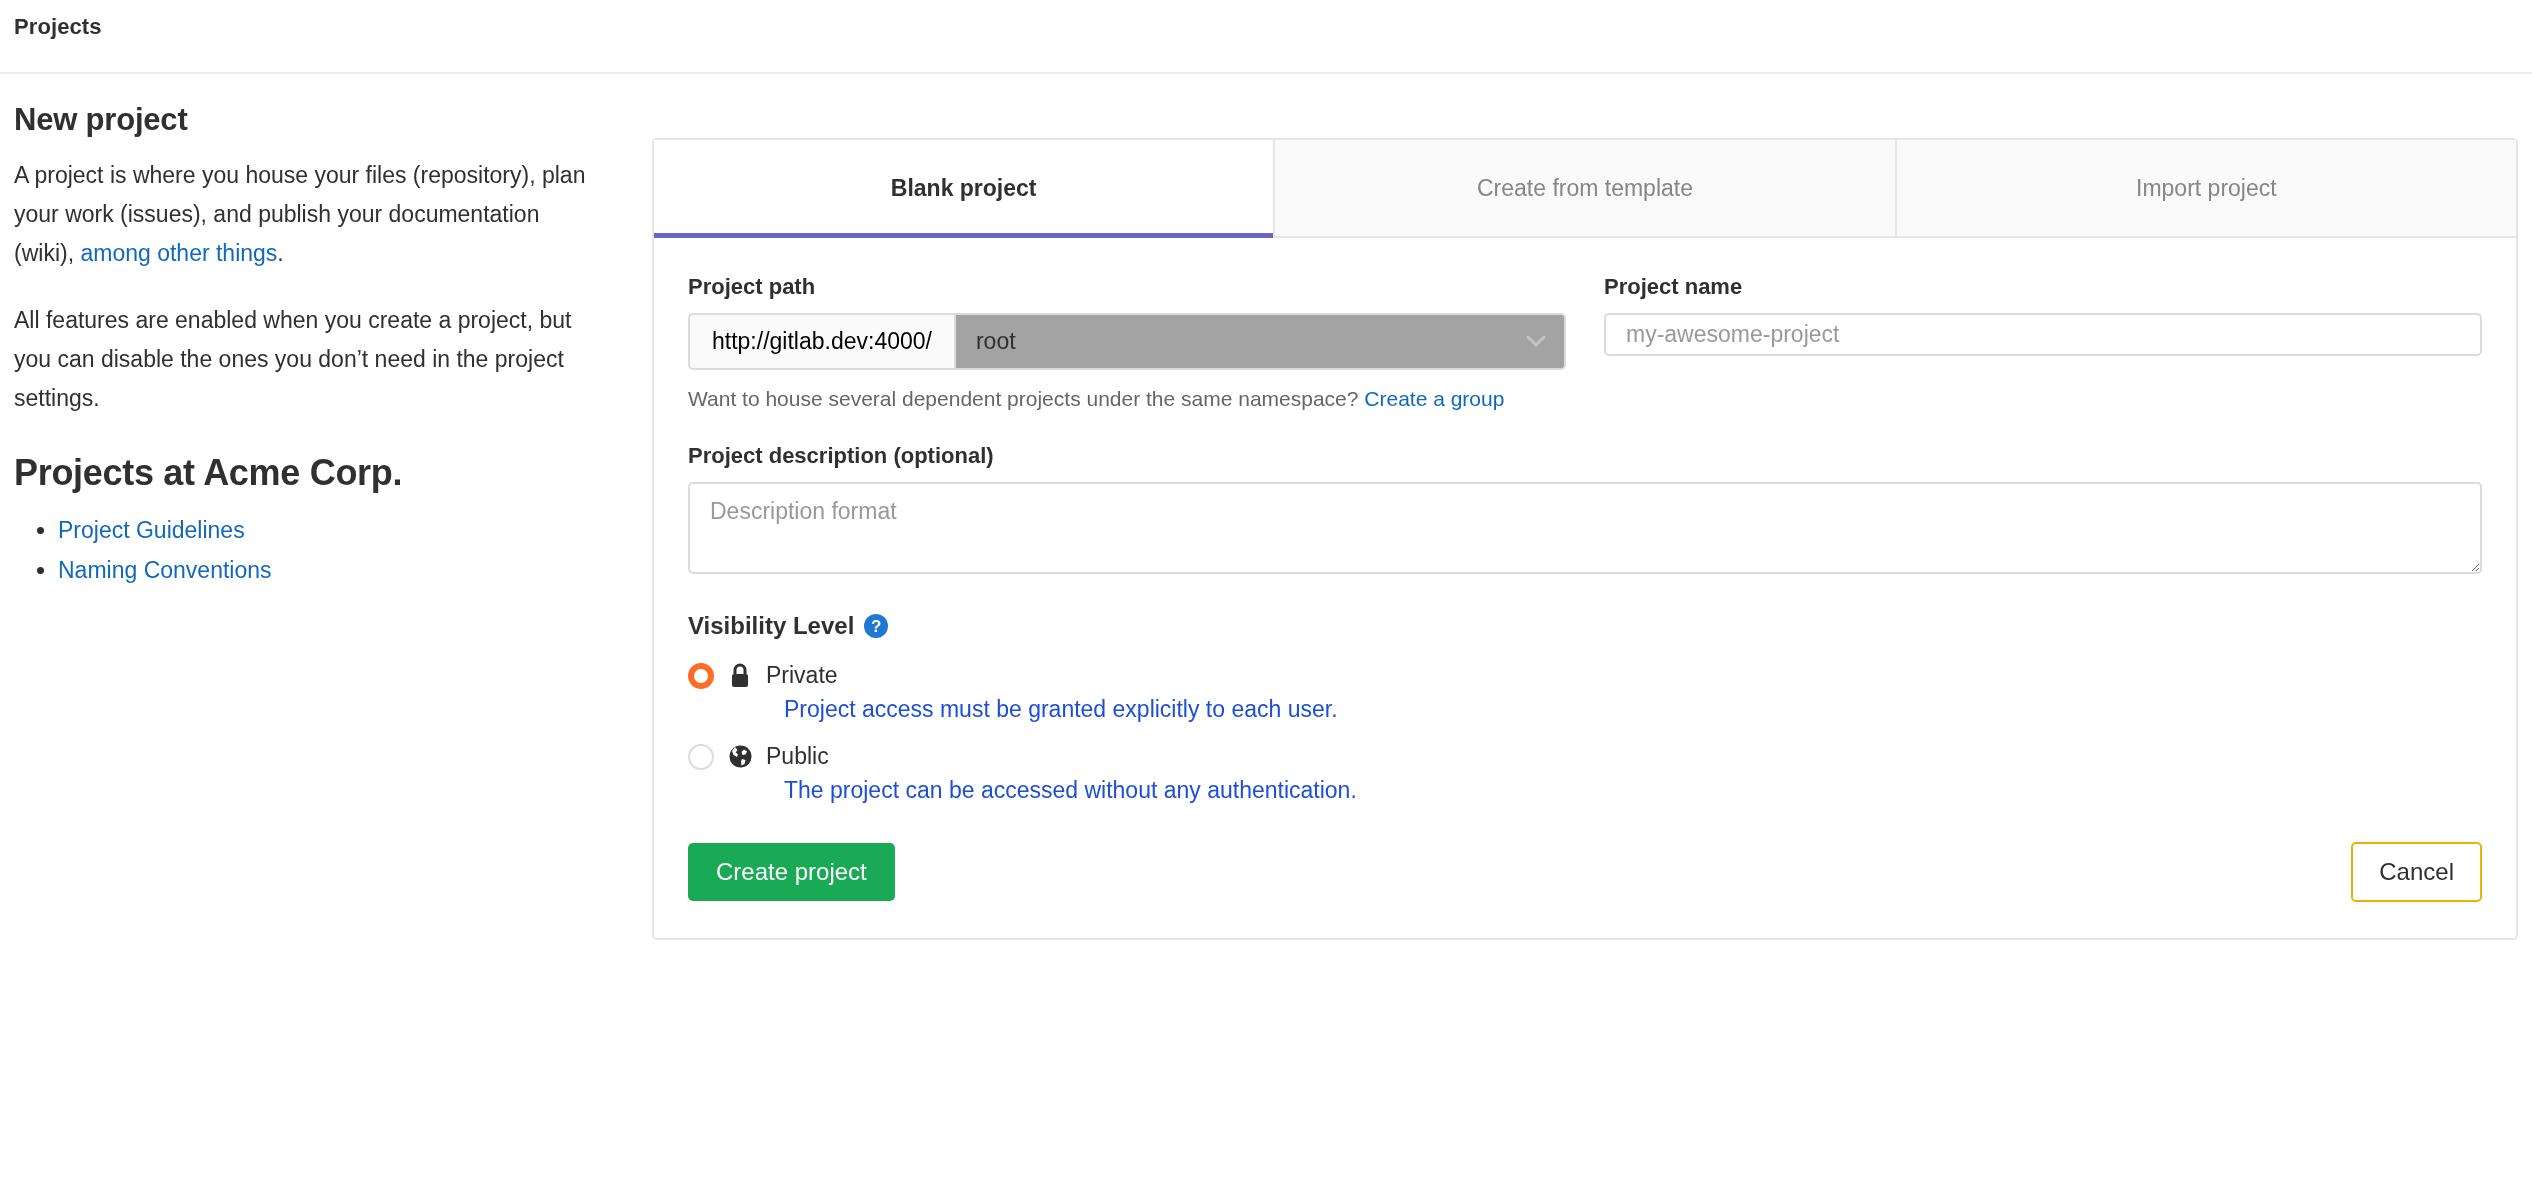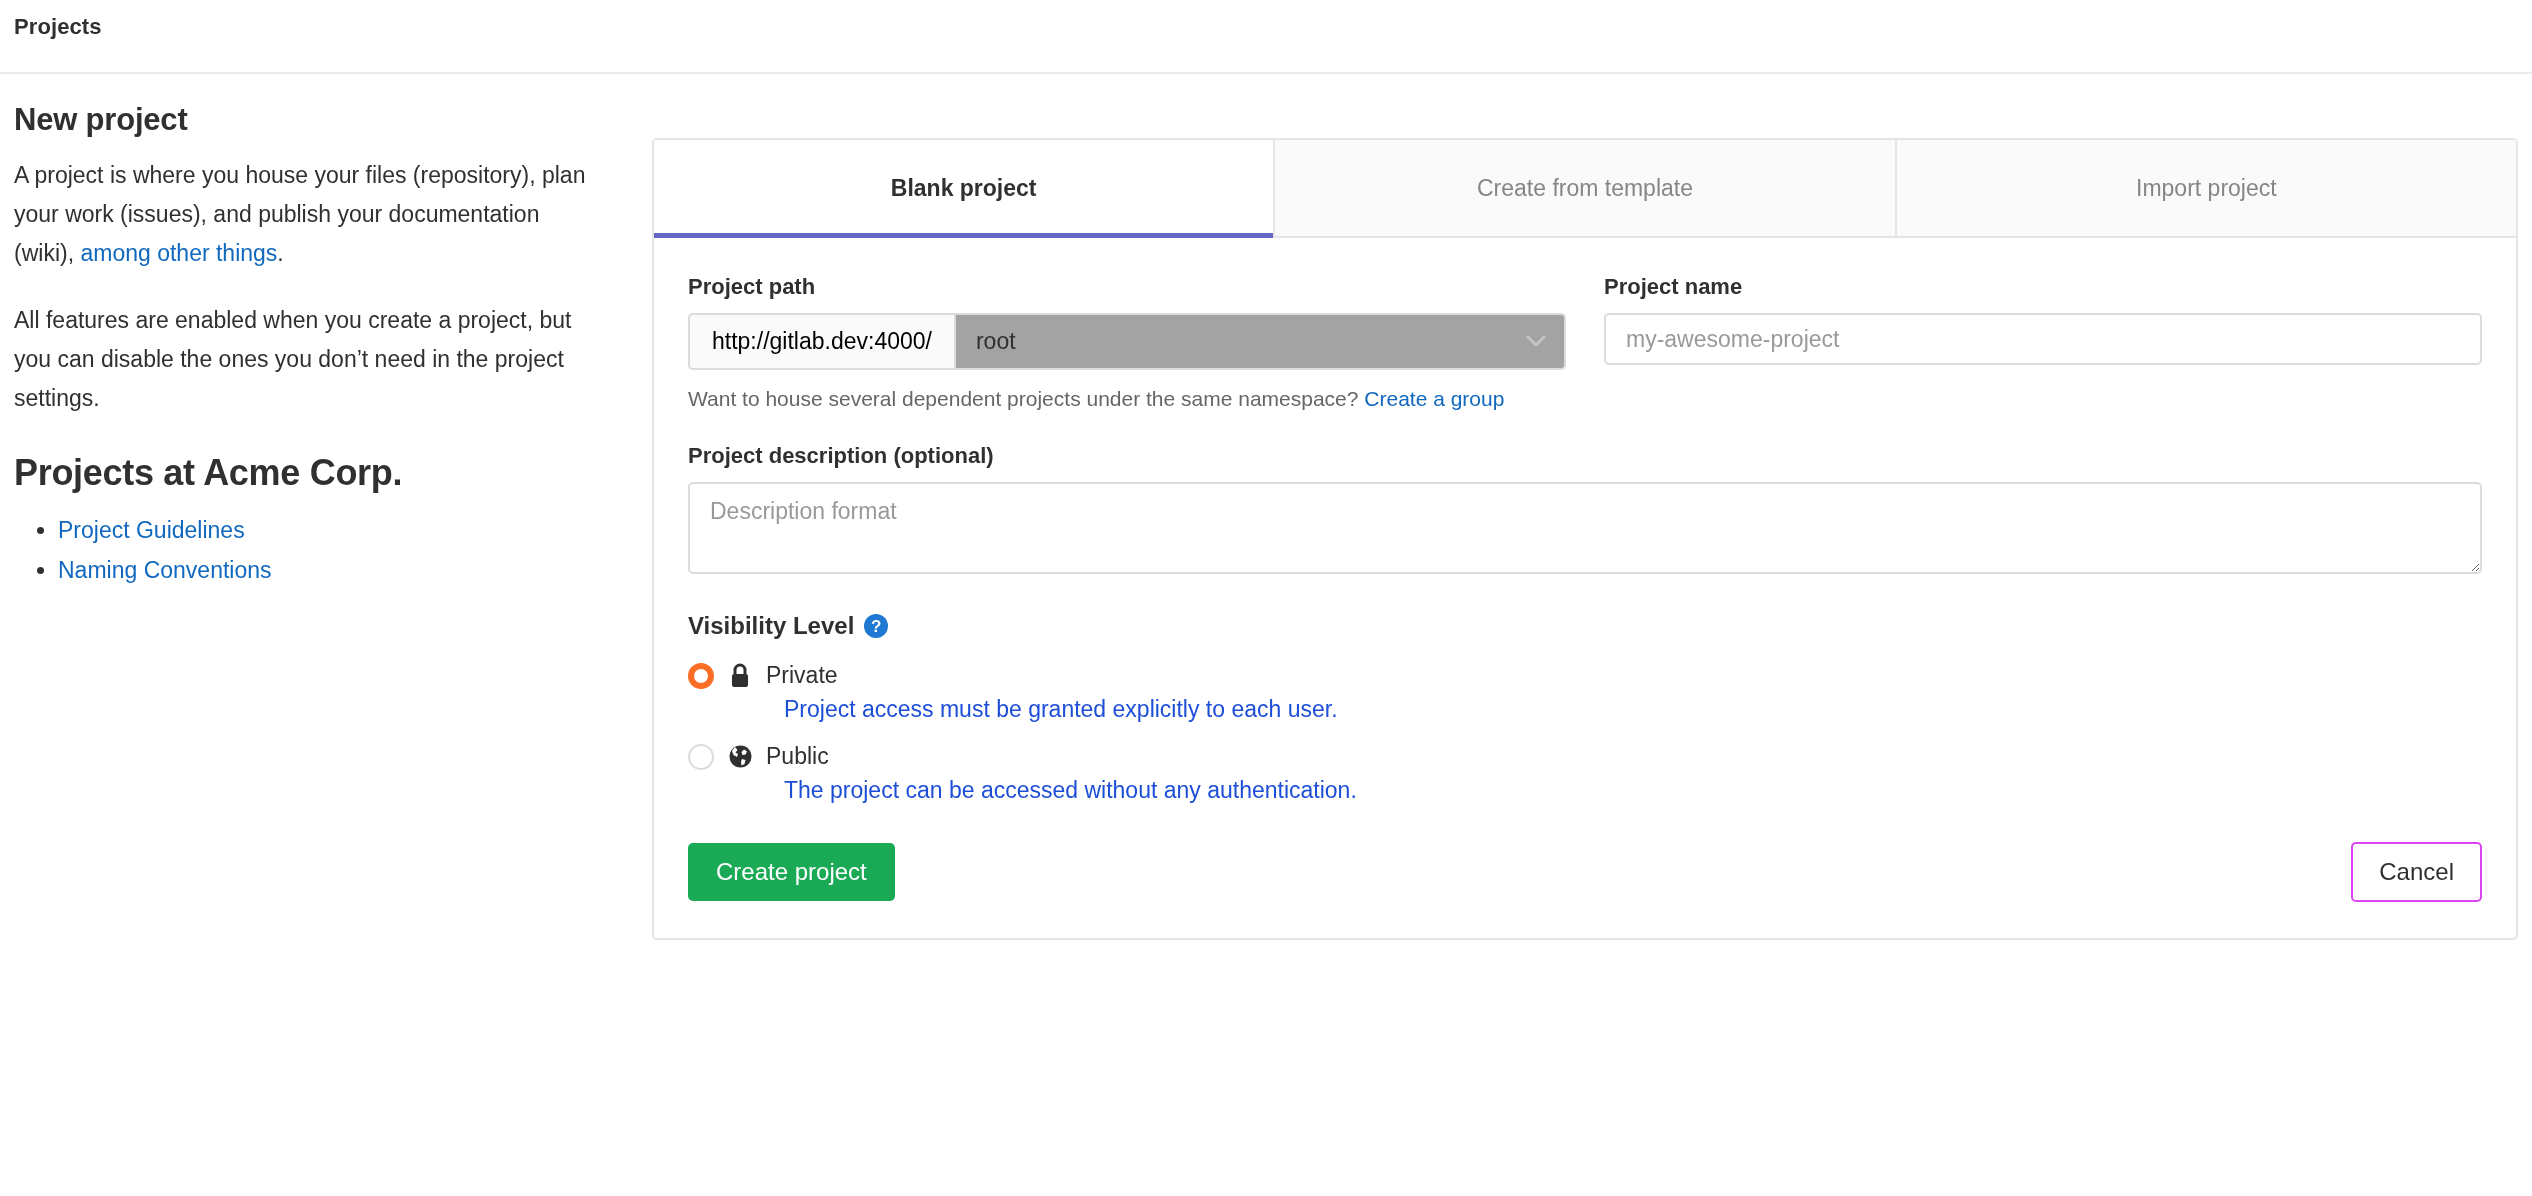--- a/index.html
+++ b/index.html
@@ -172,21 +172,21 @@
   .chevron {
     position: absolute;
     right: 20px;
     top: 50%;
     transform: translateY(-50%);
     pointer-events: none;
   }
 
   .text-input {
     width: 100%;
-    height: 52px;
+    height: 43px;
     border: 2px solid #dbdbdb;
     border-radius: 5px;
     background: #ffffff;
     font-size: 23px;
     font-family: "Liberation Sans", sans-serif;
     color: #303030;
     padding: 0 20px;
   }
   .text-input::placeholder { color: #999999; }
 
@@ -290,21 +290,21 @@
     border: none;
     border-radius: 5px;
     font-size: 24px;
     font-family: "Liberation Sans", sans-serif;
     padding: 15px 28px;
     cursor: pointer;
   }
   .btn-default {
     background: #ffffff;
     color: #303030;
-    border: 2px solid #d946ef;
+    border: 2px solid #eab308;
     border-radius: 5px;
     font-size: 24px;
     font-family: "Liberation Sans", sans-serif;
     padding: 14px 26px;
     cursor: pointer;
   }
 </style>
 </head>
 <body>
 

